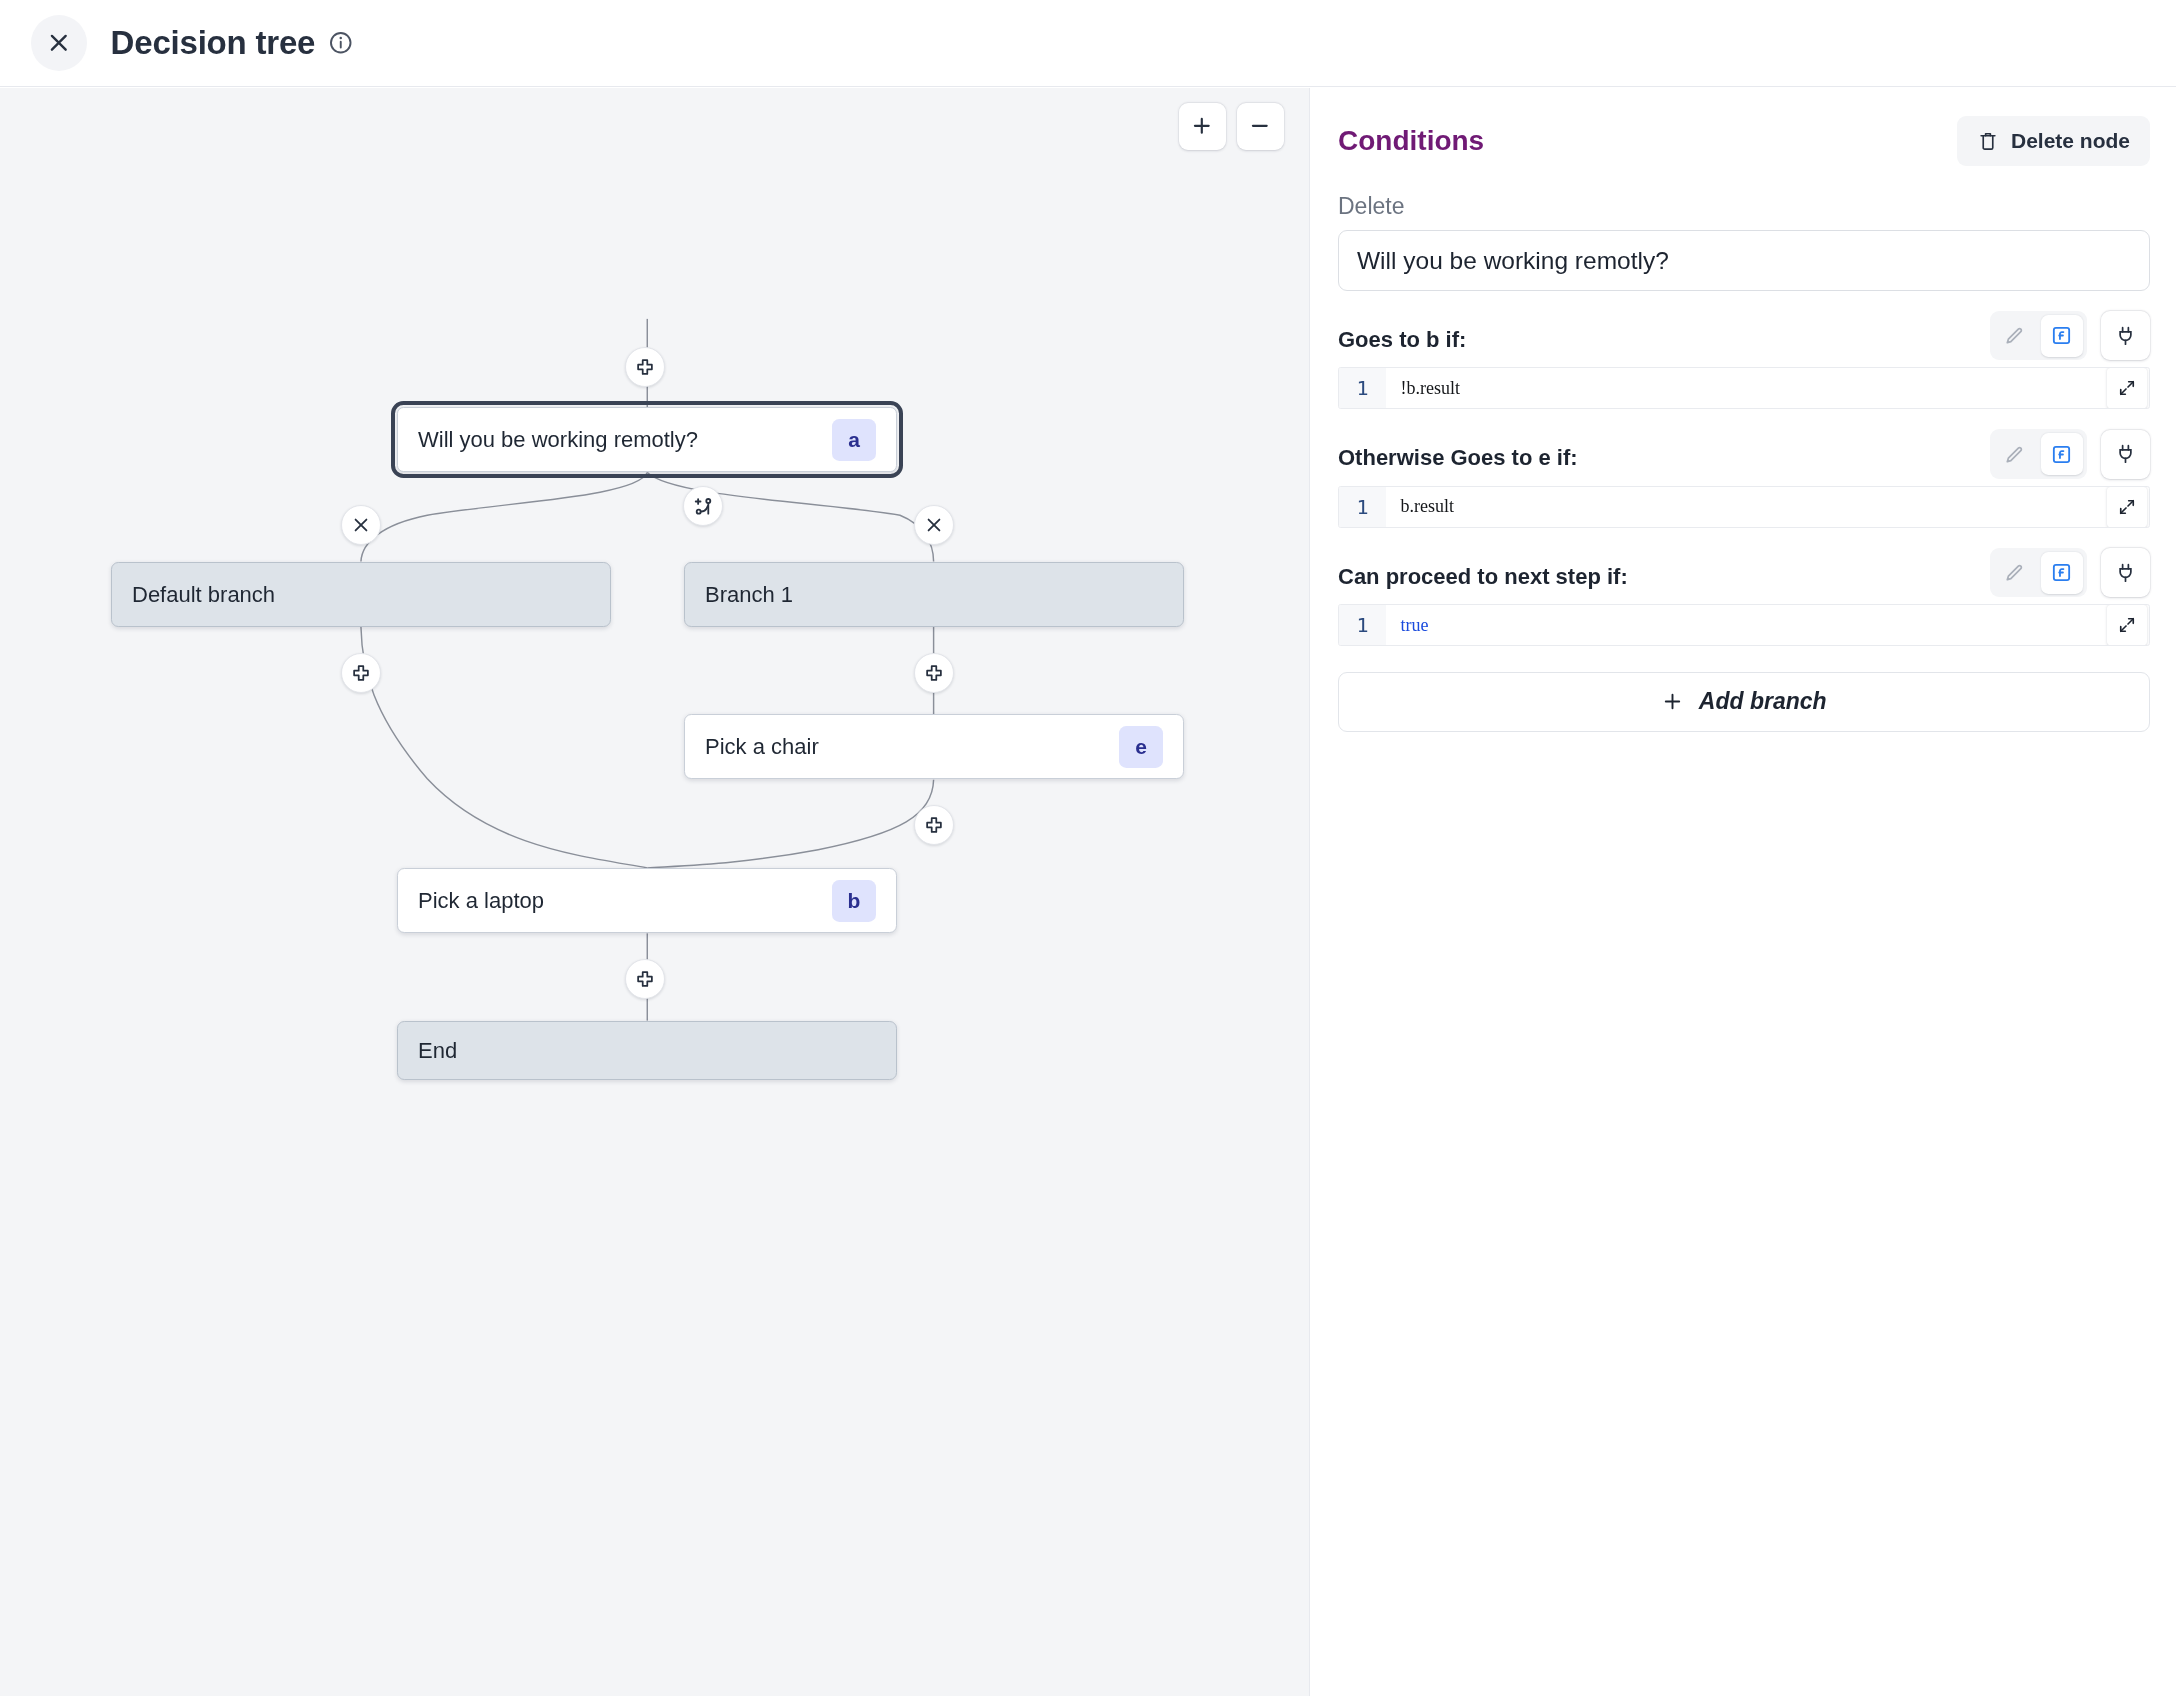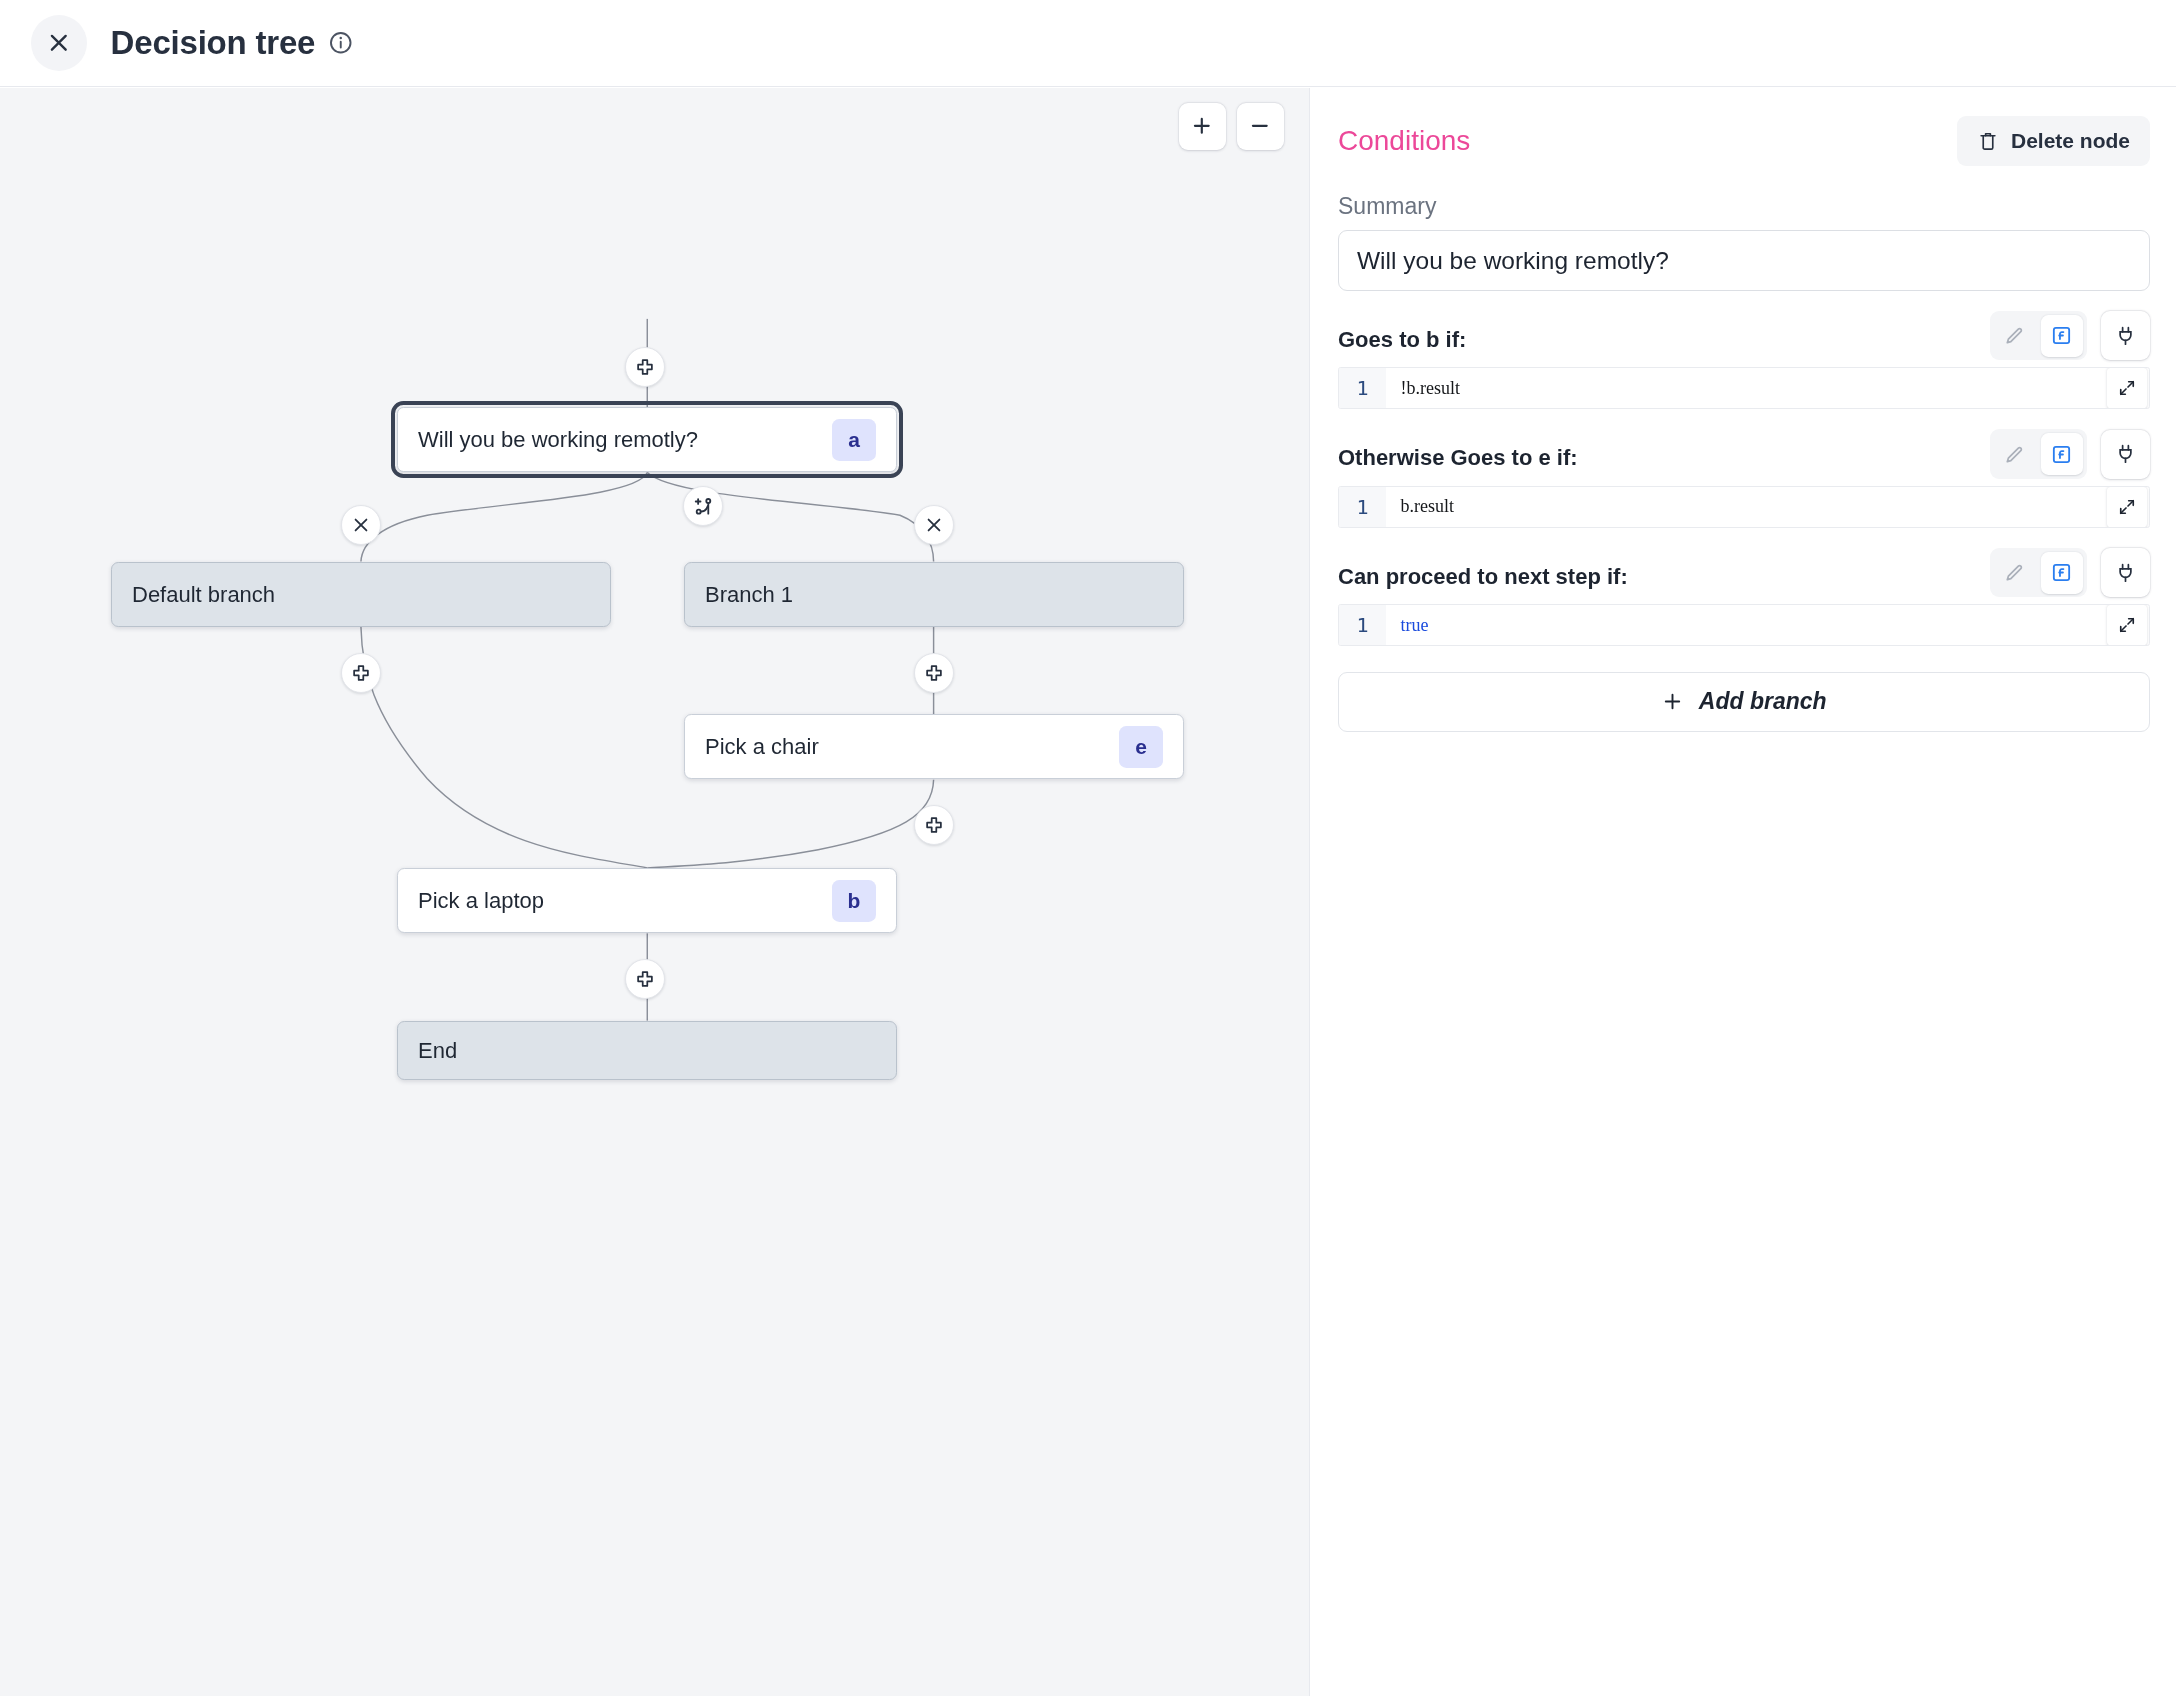--- a/index.html
+++ b/index.html
@@ -108,21 +108,21 @@
   .panel {
     position: absolute; top: 88px; left: 1311px;
     width: 866px; height: 1608px;
     background: #ffffff;
     padding: 25.5px 27px 0 27px;
   }
   .panel-head {
     display: flex; align-items: center; justify-content: space-between;
     height: 55px;
   }
-  .panel-title { font-size: 28px; font-weight: normal; color: #ec4899; }
+  .panel-title { font-size: 28px; font-weight: bold; color: #701a75; }
   .delete-btn {
     display: flex; align-items: center; gap: 11.8px;
     background: #f4f5f7;
     border: none;
     border-radius: 9px;
     padding: 12.7px 20px;
     font-size: 21px; font-weight: bold; color: #27303f;
     cursor: pointer;
     font-family: "Liberation Sans", sans-serif;
   }
@@ -362,21 +362,21 @@
     <button class="delete-btn">
       <svg width="22" height="23.6" viewBox="0 0 24 24" fill="none" stroke="#27303f" stroke-width="1.8" stroke-linecap="round" stroke-linejoin="round">
         <path d="M4.5 6.5 h15"></path>
         <path d="M6.8 6.5 v13 a1.6 1.6 0 0 0 1.6 1.6 h7.2 a1.6 1.6 0 0 0 1.6 -1.6 v-13"></path>
         <path d="M9.4 6.5 v-2.2 h5.2 v2.2"></path>
       </svg>
       <span>Delete node</span>
     </button>
   </div>
 
-  <div class="field-label">Summary</div>
+  <div class="field-label">Delete</div>
   <input class="summary-input" type="text" value="Will you be working remotly?" style="">
 
   
   <div class="cond-block">
     <div class="cond-row">
       <div class="cond-label">Goes to b if:</div>
       <div class="cond-tools">
         <div class="tool-group">
           <button class="tool-btn">
             <svg width="23" height="23" viewBox="0 0 24 24" fill="none" stroke="#aab0ba" stroke-width="1.8" stroke-linecap="round" stroke-linejoin="round">

